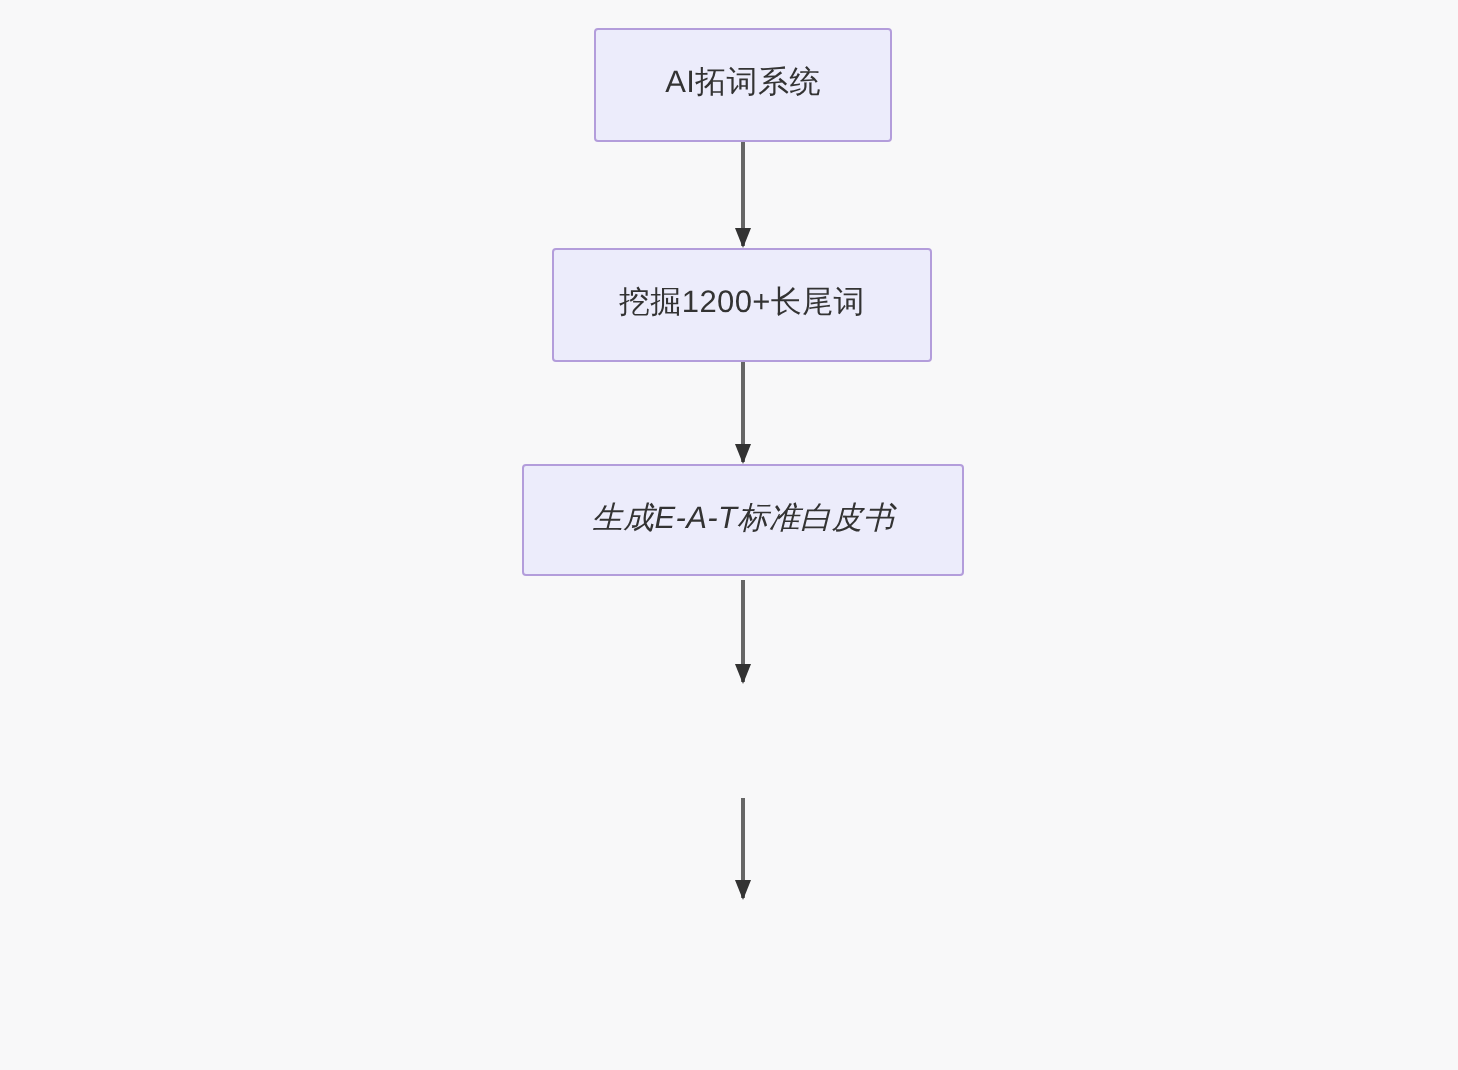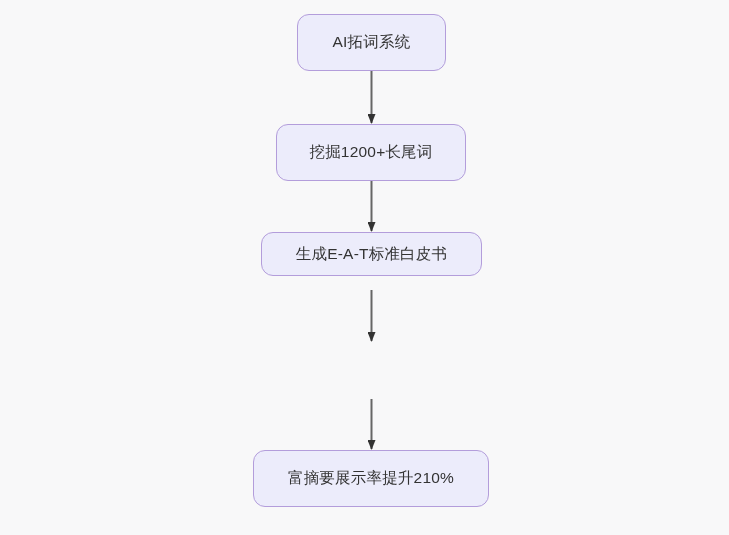--- a/index.html
+++ b/index.html
@@ -25,38 +25,38 @@
     top: 0;
     width: 729px;
     height: 535px;
     pointer-events: none;
   }
   .node {
     position: absolute;
     box-sizing: border-box;
     background: #ececfb;
     border: 1.6px solid #b39ddb;
-    border-radius: 12px;
+    border-radius: 2px;
     display: flex;
     align-items: center;
     justify-content: center;
     z-index: 2;
   }
   .node-label {
     color: #333333;
     font-size: 15.5px;
     line-height: 1.2;
     letter-spacing: 0.2px;
     white-space: nowrap;
     text-align: center;
   }
   
   #node-1 { left: 297px; top: 14px;  width: 149px; height: 57px; }
   #node-2 { left: 276px; top: 124px; width: 190px; height: 57px; }
-  #node-3 { left: 261px; top: 232px; width: 221px; height: 44px; }
+  #node-3 { left: 261px; top: 232px; width: 221px; height: 56px; font-style: italic; }
   #node-4 { left: 265px; top: 342px; width: 213px; height: 57px; }
   #node-5 { left: 253px; top: 450px; width: 236px; height: 57px; }
 </style>
 </head>
 <body>
 
 <div id="flow-canvas">
 
   <svg class="edge-layer" viewBox="0 0 729 535" xmlns="http://www.w3.org/2000/svg">
     <defs>
@@ -80,17 +80,14 @@
 
   <div class="node" id="node-2">
     <span class="node-label">挖掘1200+长尾词</span>
   </div>
 
   <div class="node" id="node-3">
     <span class="node-label">生成E-A-T标准白皮书</span>
   </div>
 
 
-  <div class="node" id="node-5">
-    <span class="node-label">富摘要展示率提升210%</span>
-  </div>
 
 </div>
 
 </body></html>

